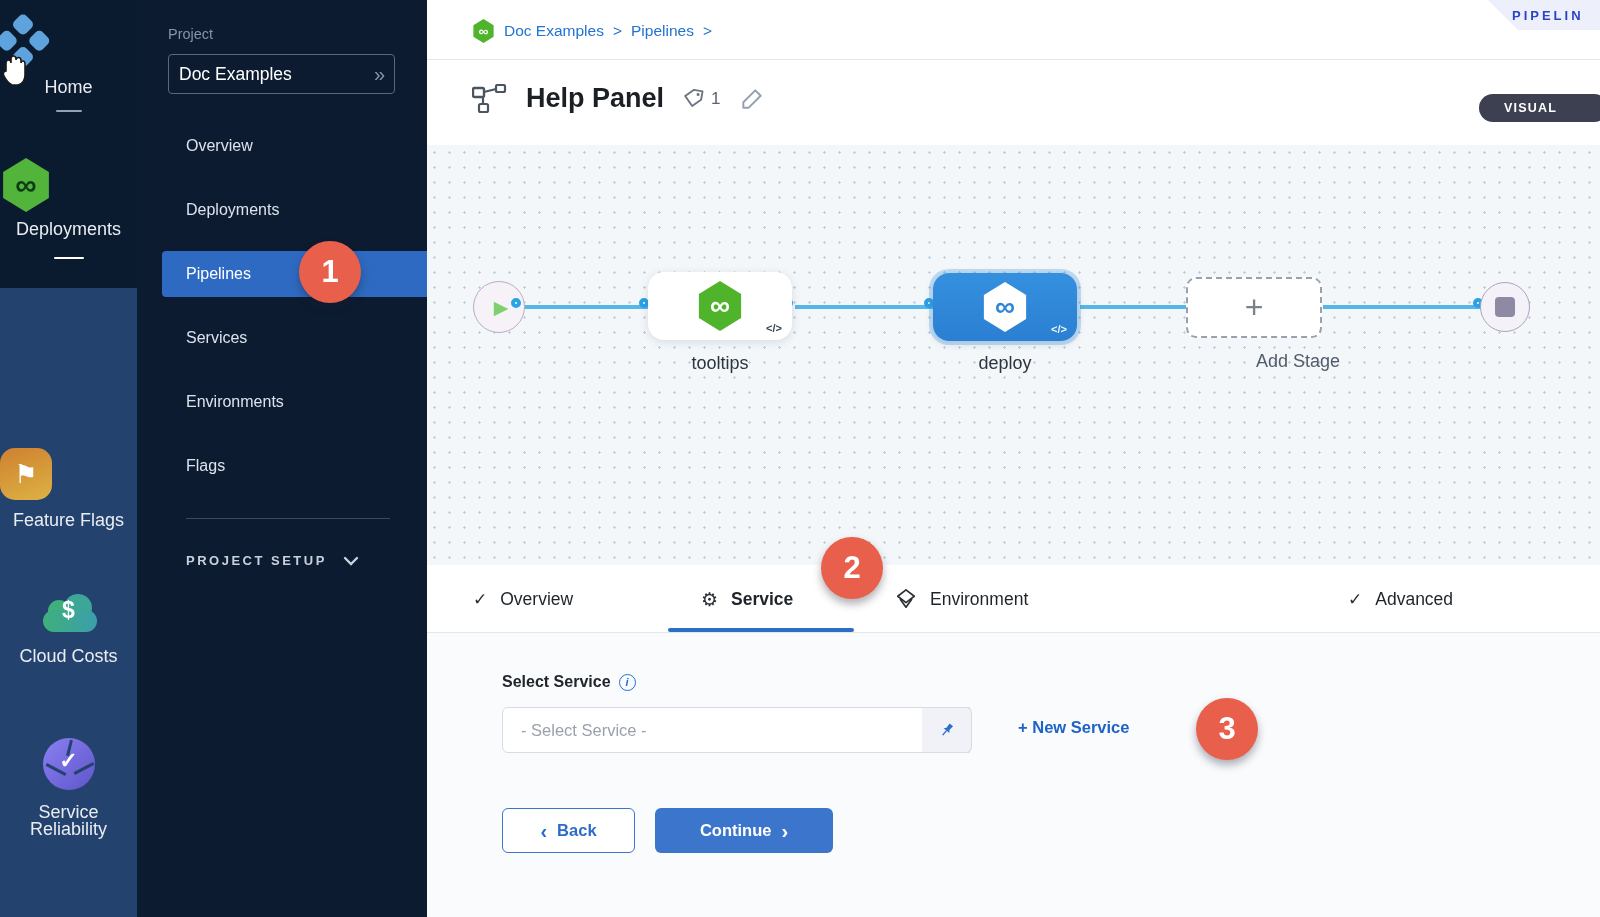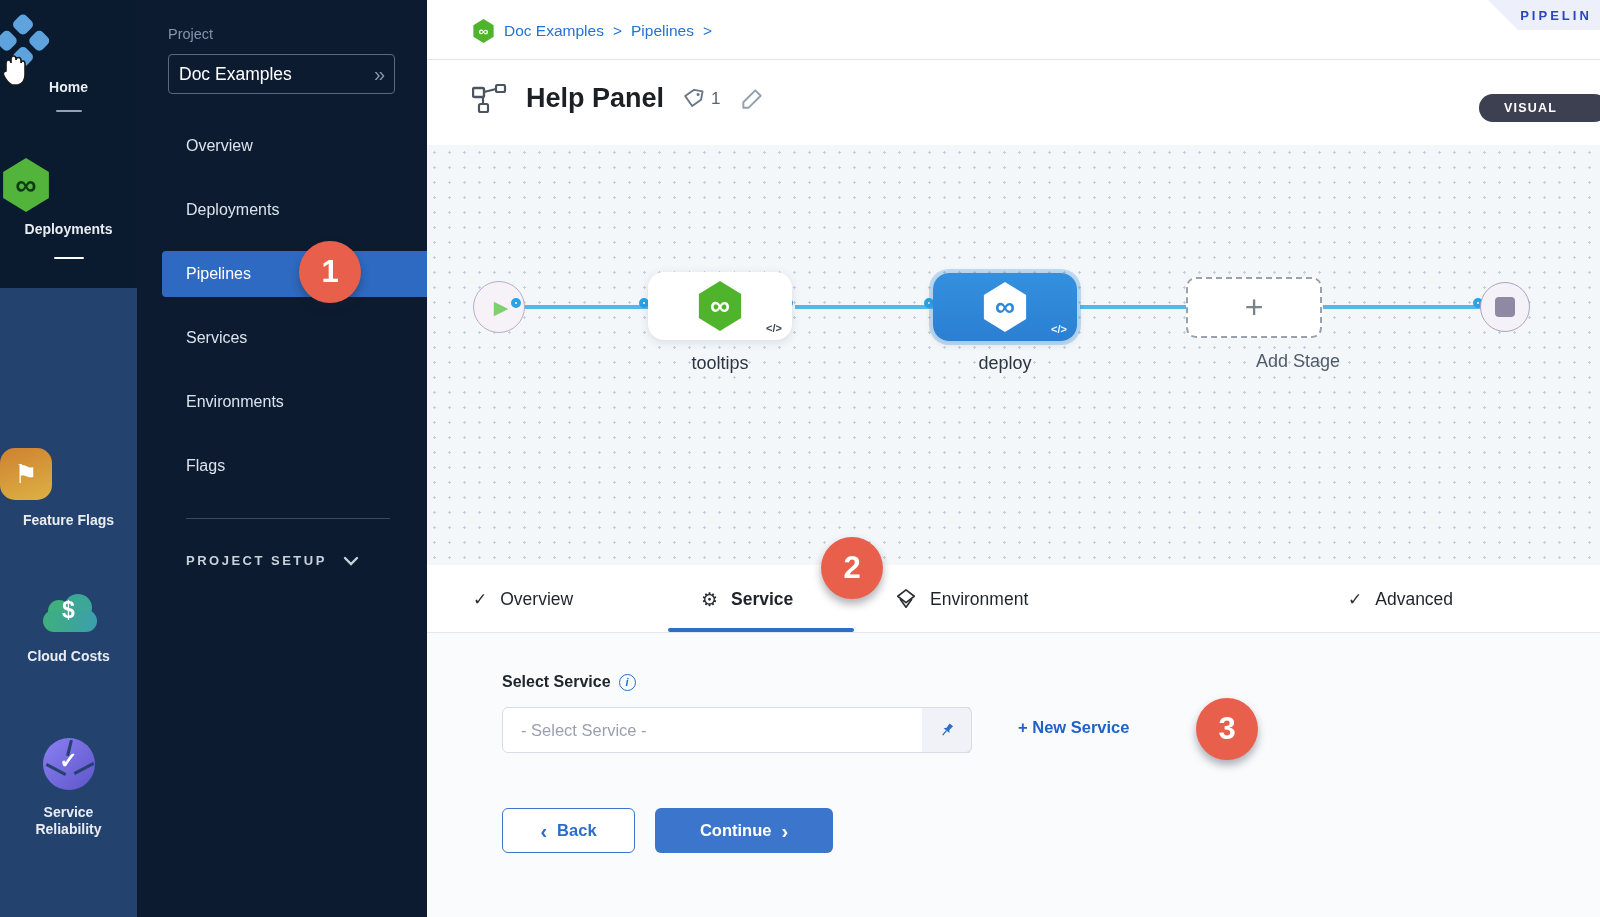--- a/index.html
+++ b/index.html
@@ -4,21 +4,21 @@
 <style>
   * { margin:0; padding:0; box-sizing:border-box; }
   html,body { width:1600px; height:917px; }
   body { font-family:"Liberation Sans", sans-serif; background:#fff; overflow:hidden; }
   #app { position:relative; width:1600px; height:917px; overflow:hidden; background:#fff; }
 
   
   .rail { position:absolute; left:0; top:0; width:137px; height:917px; background:#24426E; }
   .rail-top { position:absolute; left:0; top:0; width:137px; height:288px; background:#0A1B2F; }
   .rail-module { position:absolute; width:137px; text-align:center; color:#E9EDF2; }
-  .rail-module .rlabel { font-size:14px; font-weight:700; line-height:17px; display:block; }
+  .rail-module .rlabel { font-size:18px; font-weight:400; line-height:17px; display:block; }
   .rail-underline { position:absolute; left:50%; transform:translateX(-50%); height:2px; border-radius:1px; }
   .ric { display:inline-block; }
 
   .home-ic { width:46px; height:46px; transform:rotate(45deg); display:grid; grid-template-columns:17px 17px; grid-template-rows:17px 17px; gap:6px; }
   .home-ic span { background:#5FA3DE; border-radius:5px; }
 
   .hexagon { display:flex; align-items:center; justify-content:center;
     clip-path:polygon(50% 0, 94% 26%, 94% 74%, 50% 100%, 6% 74%, 6% 26%); }
   .deploy-hex-rail { width:52px; height:54px; background:#53B43C; color:#0D3A17; font-size:30px; font-weight:700; }
 
@@ -54,21 +54,21 @@
 
   
   .main { position:absolute; left:427px; top:0; width:1173px; height:917px; background:#fff; }
   .crumbbar { position:absolute; left:0; top:0; width:1173px; height:60px; background:#fff; border-bottom:1px solid #E3E7EC; }
   .crumbs { position:absolute; left:45px; top:19px; display:flex; align-items:center; gap:9px; font-size:15.5px; color:#2273D2; }
   .crumb-hex { width:23px; height:24px; background:#4FB42B; color:#fff; font-size:14px; font-weight:700; }
   .crumb-link { cursor:pointer; }
   .crumb-sep { color:#2273D2; }
 
   .ribbon { position:absolute; right:0; top:0; width:130px; height:30px; background:#EDF0FA;
-    clip-path:polygon(18px 0, 100% 0, 100% 100%, 48px 100%); display:flex; align-items:center;justify-content:center; }
+    clip-path:polygon(18px 0, 100% 0, 100% 100%, 48px 100%); display:flex; align-items:center; }
   .ribbon span { margin-left:42px; font-size:13px; font-weight:700; letter-spacing:3px; color:#2945C5; }
 
   .headerbar { position:absolute; left:0; top:61px; width:1173px; height:84px; background:#fff; }
   .title-row { position:absolute; left:45px; top:22px; display:flex; align-items:center; gap:18px; }
   .page-title { font-size:27px; font-weight:700; color:#1C2025; }
   .tag-group { display:flex; align-items:center; gap:6px; color:#5A646F; font-size:17px; }
   .visual-pill { position:absolute; right:-8px; top:33px; width:129px; height:28px; background:#3C4050; border-radius:15px; color:#fff; font-size:12.5px; font-weight:700; letter-spacing:1.2px; display:flex; align-items:center; padding-left:25px; }
 
   
   .canvas { position:absolute; left:0; top:145px; width:1173px; height:420px; background-color:#F3F7FA;

